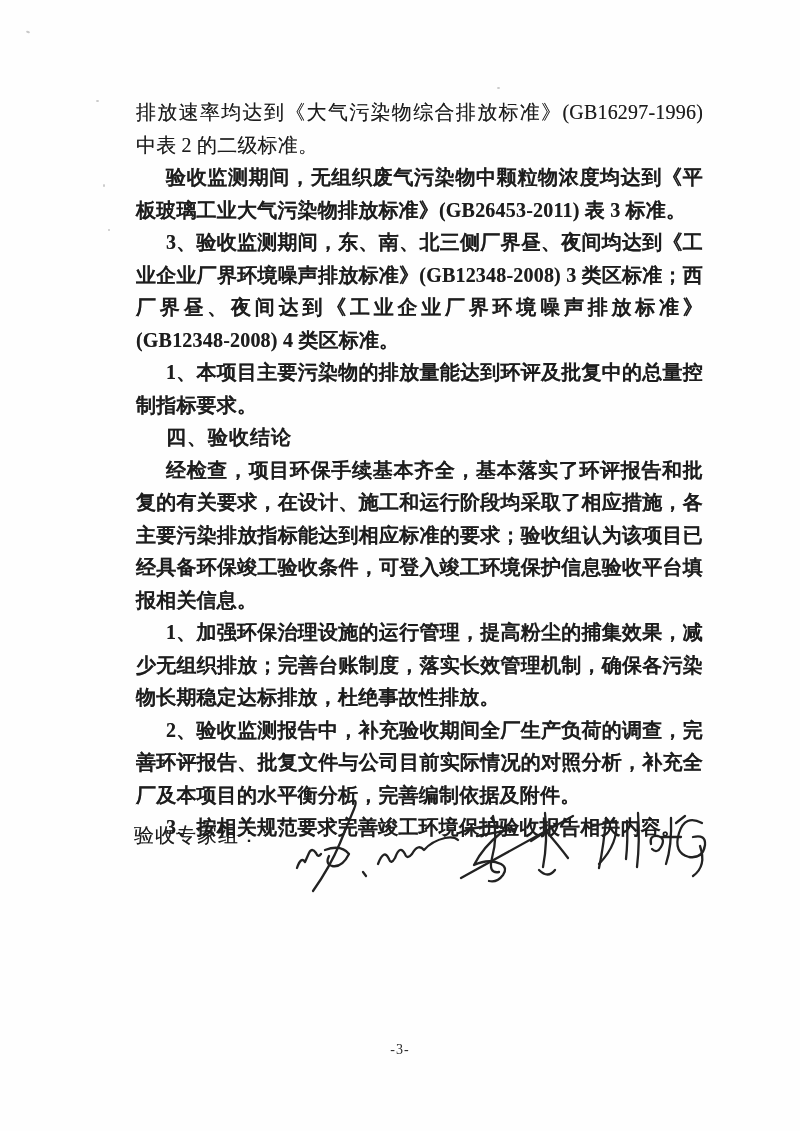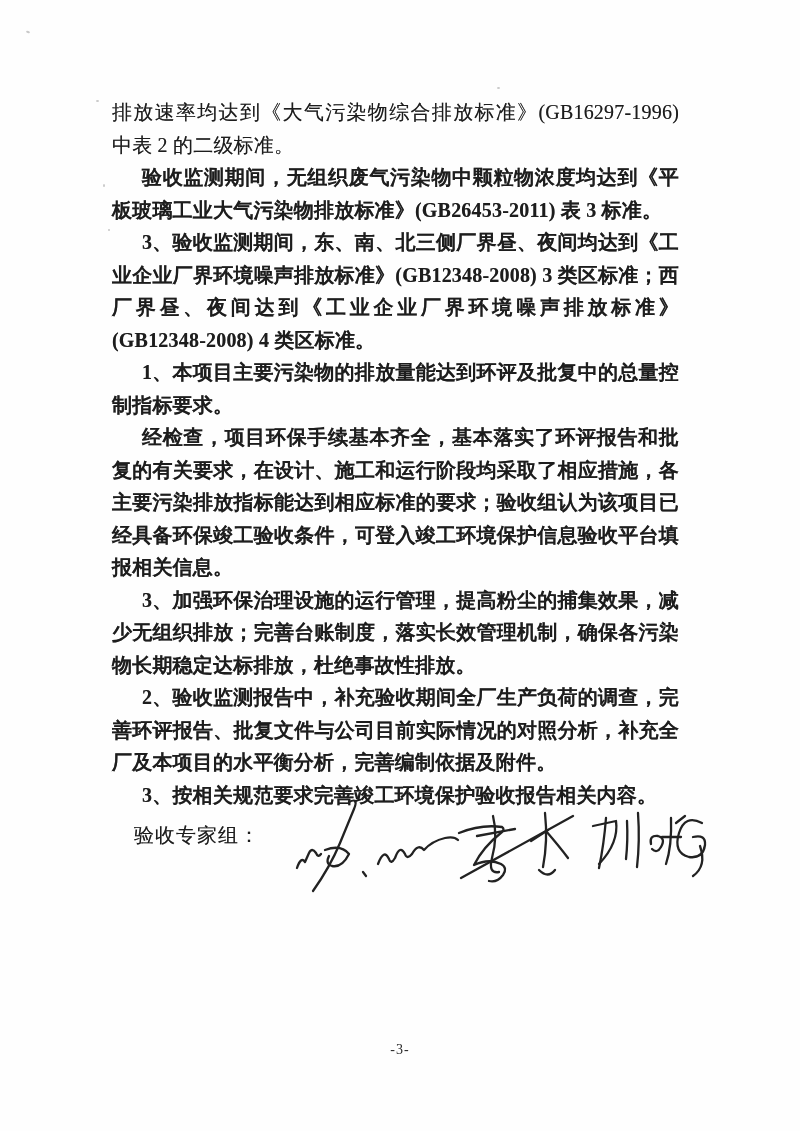--- a/index.html
+++ b/index.html
@@ -8,21 +8,21 @@
     background:#ffffff;
     font-family:"Liberation Serif","DejaVu Serif",serif;
     color:#1d1d1d;
     position:relative;
     overflow:hidden;
   }
   .page{
     position:absolute;left:0;top:0;width:800px;height:1131px;background:#fefefe;
   }
   .content{
-    position:absolute;left:112px;top:96px;width:567px;
+    position:absolute;left:136px;top:96px;width:567px;
     font-size:20px;line-height:32.5px;
     text-align:justify;
     text-justify:inter-ideograph;
     letter-spacing:0.2px;
     text-shadow:0 0 0.4px rgba(20,20,20,0.55);
   }
   .content p{margin:0;padding:0;}
   .para-indent{text-indent:30px;font-weight:bold;}
   .para-heading{
     text-indent:30px;
@@ -62,22 +62,23 @@
   <div class="speck s2"></div>
   <div class="speck s3"></div>
   <div class="speck s4"></div>
   <div class="speck s5"></div>
 
   <div class="content">
     <p class="para-cont">排放速率均达到《大气污染物综合排放标准》(GB16297-1996) 中表 2 的二级标准。</p>
     <p class="para-indent">验收监测期间，无组织废气污染物中颗粒物浓度均达到《平板玻璃工业大气污染物排放标准》(GB26453-2011) 表 3 标准。</p>
     <p class="para-indent">3、验收监测期间，东、南、北三侧厂界昼、夜间均达到《工业企业厂界环境噪声排放标准》(GB12348-2008) 3 类区标准；西厂界昼、夜间达到《工业企业厂界环境噪声排放标准》(GB12348-2008) 4 类区标准。</p>
     <p class="para-indent">1、本项目主要污染物的排放量能达到环评及批复中的总量控制指标要求。</p>
+    <p class="para-heading">四、验收结论</p>
     <p class="para-indent">经检查，项目环保手续基本齐全，基本落实了环评报告和批复的有关要求，在设计、施工和运行阶段均采取了相应措施，各主要污染排放指标能达到相应标准的要求；验收组认为该项目已经具备环保竣工验收条件，可登入竣工环境保护信息验收平台填报相关信息。</p>
-    <p class="para-indent">3、加强环保治理设施的运行管理，提高粉尘的捕集效果，减少无组织排放；完善台账制度，落实长效管理机制，确保各污染物长期稳定达标排放，杜绝事故性排放。</p>
+    <p class="para-indent">1、加强环保治理设施的运行管理，提高粉尘的捕集效果，减少无组织排放；完善台账制度，落实长效管理机制，确保各污染物长期稳定达标排放，杜绝事故性排放。</p>
     <p class="para-indent">2、验收监测报告中，补充验收期间全厂生产负荷的调查，完善环评报告、批复文件与公司目前实际情况的对照分析，补充全厂及本项目的水平衡分析，完善编制依据及附件。</p>
     <p class="para-indent">3、按相关规范要求完善竣工环境保护验收报告相关内容。</p>
   </div>
 
   <div class="sig-block">
     <span class="sig-label">验收专家组：</span>
 
     <svg class="sig-svg" width="430" height="115" viewBox="0 0 430 115">
       <g fill="none" stroke="#222222" stroke-width="2.3" stroke-linecap="round" stroke-linejoin="round">
 

